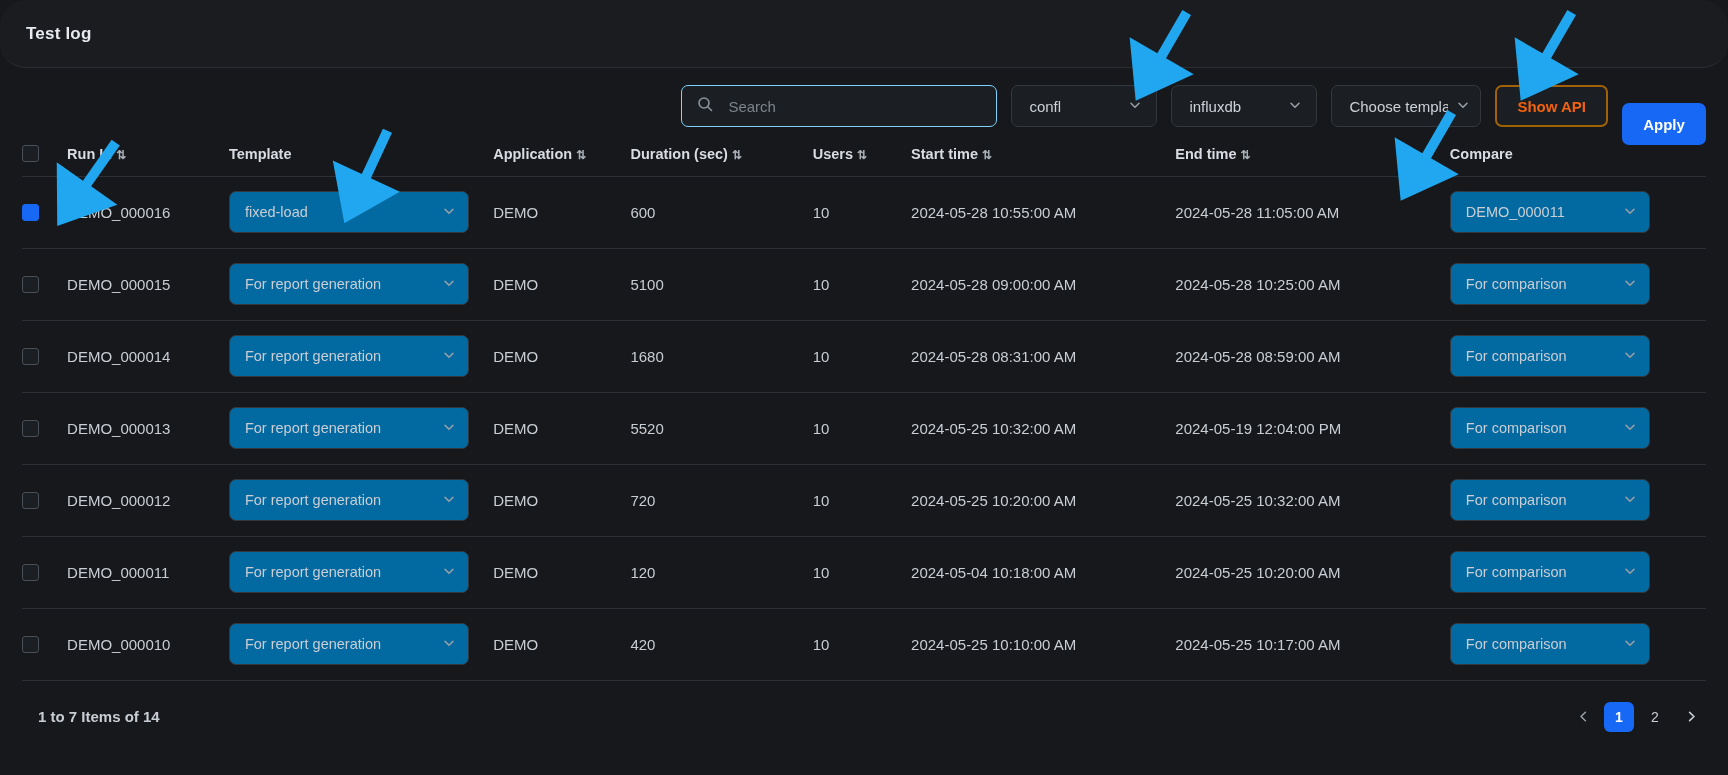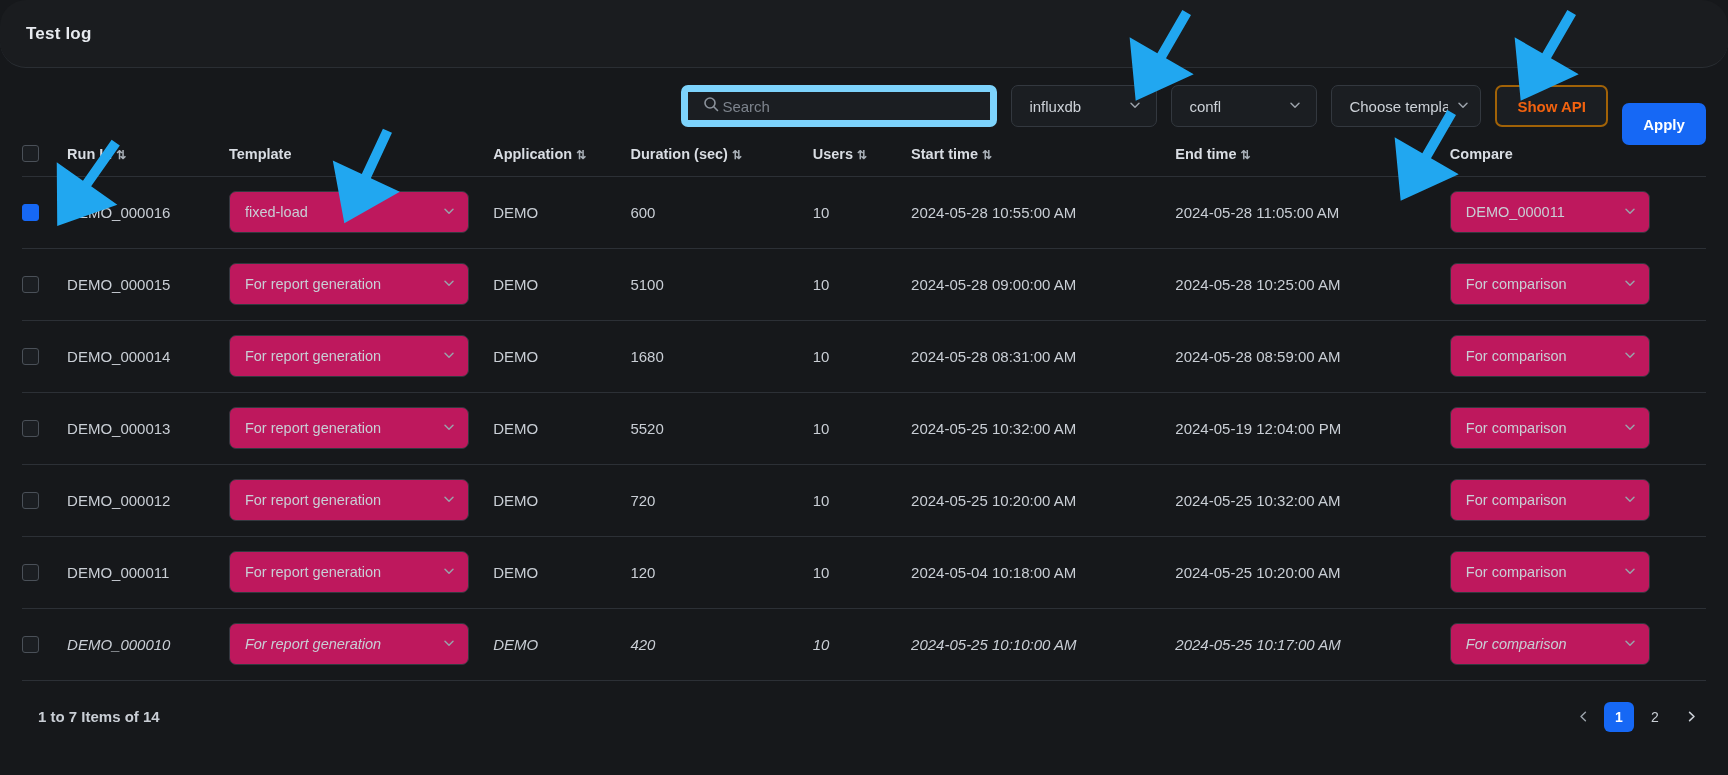--- a/index.html
+++ b/index.html
@@ -40,26 +40,26 @@
     height: 76px;
     display: flex;
     align-items: center;
     justify-content: flex-end;
     gap: 14px;
     padding: 0 22px 0 22px;
   }
   .search-box {
     width: 316px;
     height: 42px;
-    border: 7px solid #7dd3fc;
+    border: 1px solid #7dd3fc;
     border-radius: 7px;
     background: #1b1e22;
     display: flex;
     align-items: center;
-    gap: 3px;
+    gap: 15px;
     padding: 0 15px;
   }
   .search-icon { flex: 0 0 auto; display:block; }
   .search-input {
     flex: 1 1 auto;
     background: transparent;
     border: none;
     outline: none;
     color: #cfd4da;
     font-size: 15px;
@@ -141,21 +141,21 @@
   .log-table td {
     font-size: 15px;
     color: #c9ced5;
     padding: 0;
     height: 72px;
     border-bottom: 1px solid #2c3036;
     vertical-align: middle;
     white-space: nowrap;
     overflow: hidden;
   }
-  .log-table tr:last-child td { border-bottom: 1px solid #2c3036; font-style: italic; }
+  .log-table tr:last-child td { border-bottom: 1px solid #2c3036; }
 
   .col-cb   { width: 44px; }
   .col-run  { width: 158px; }
   .col-tmpl { width: 258px; }
   .col-app  { width: 134px; }
   .col-dur  { width: 178px; }
   .col-usr  { width: 96px; }
   .col-st   { width: 258px; }
   .col-et   { width: 268px; }
   .col-cmp  { width: 250px; }
@@ -179,21 +179,21 @@
   }
   .cb.checked {
     background: #1668f5;
     border-color: #1668f5;
   }
 
   .cell-select {
     height: 42px;
     border: 1px solid #33383f;
     border-radius: 7px;
-    background: #be185d;
+    background: #0369a1;
     display: flex;
     align-items: center;
     justify-content: space-between;
     padding: 0 12px 0 15px;
     font-size: 14.5px;
     color: #c9ced5;
     cursor: pointer;
     overflow: hidden;
   }
   .cell-select.tmpl-sel { width: 240px; }
@@ -258,31 +258,31 @@
     <div class="search-box">
       <span class="search-icon">
         <svg width="16" height="16" viewBox="0 0 16 16" fill="none">
           <circle cx="7" cy="7" r="5" stroke="#8b929b" stroke-width="1.6"></circle>
           <line x1="10.8" y1="10.8" x2="14.5" y2="14.5" stroke="#8b929b" stroke-width="1.6" stroke-linecap="round"></line>
         </svg>
       </span>
       <input class="search-input" type="text" placeholder="Search" style="">
     </div>
 
-    <div class="select-box db">
-      <span class="sel-label">influxdb</span>
+    <div class="select-box conf">
+      <span class="sel-label">confl</span>
       <span class="chev">
         <svg width="14" height="14" viewBox="0 0 14 14" fill="none">
           <path d="M3 5.2 L7 9.2 L11 5.2" stroke="#9aa1a9" stroke-width="1.5" stroke-linecap="round" stroke-linejoin="round"></path>
         </svg>
       </span>
     </div>
 
-    <div class="select-box conf">
-      <span class="sel-label">confl</span>
+    <div class="select-box db">
+      <span class="sel-label">influxdb</span>
       <span class="chev">
         <svg width="14" height="14" viewBox="0 0 14 14" fill="none">
           <path d="M3 5.2 L7 9.2 L11 5.2" stroke="#9aa1a9" stroke-width="1.5" stroke-linecap="round" stroke-linejoin="round"></path>
         </svg>
       </span>
     </div>
 
     <div class="select-box tmpl">
       <span class="sel-label">Choose templat</span>
       <span class="chev">

